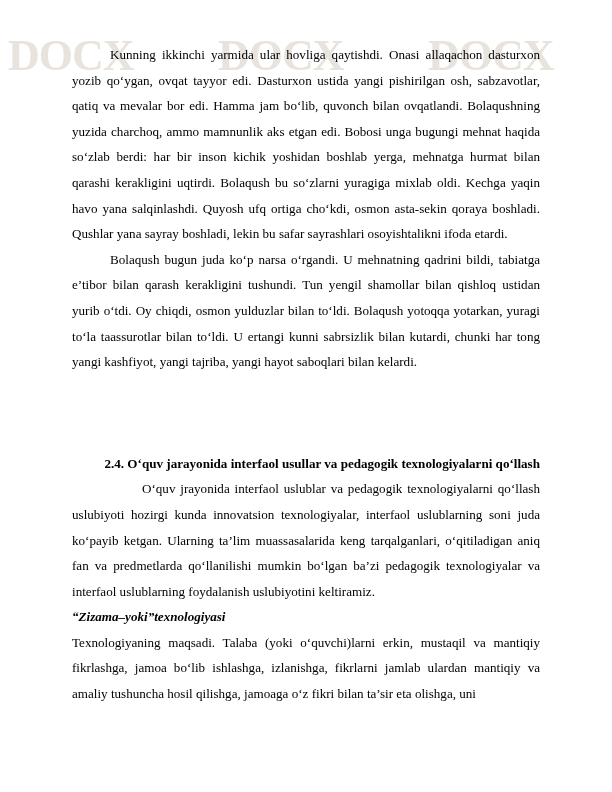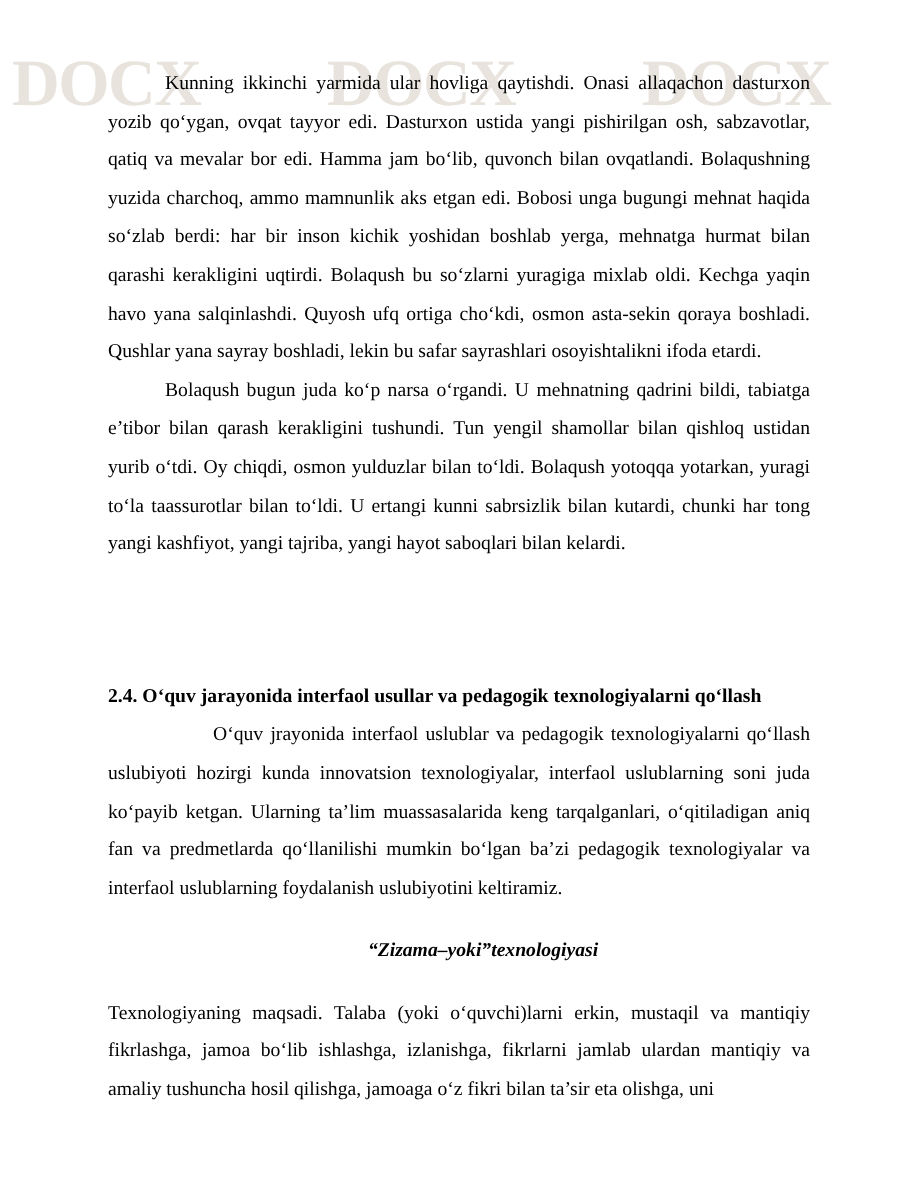--- a/index.html
+++ b/index.html
@@ -63,33 +63,33 @@
     margin-top: 0px;
   }
   .gap-block {
     height: 76px;
   }
   h2.section-heading {
     margin: 0;
     font-size: 13.1px;
     font-weight: bold;
     line-height: 25.6px;
-    text-align: left;
+    text-align: right;
   }
   p.indent-wide {
     text-indent: 70px;
   }
   p.spread-line {
-    margin: 16px;
+    margin: 0;
     font-size: 13.1px;
     line-height: 25.6px;
     font-style: italic;
     font-weight: bold;
     display: flex;
-    justify-content: center;
+    justify-content: flex-start;
     width: 100%;
   }
   p.spread-line .seg {
     white-space: nowrap;
   }
   p.no-indent {
     text-indent: 0;
   }
   .page-number {
     position: absolute;

